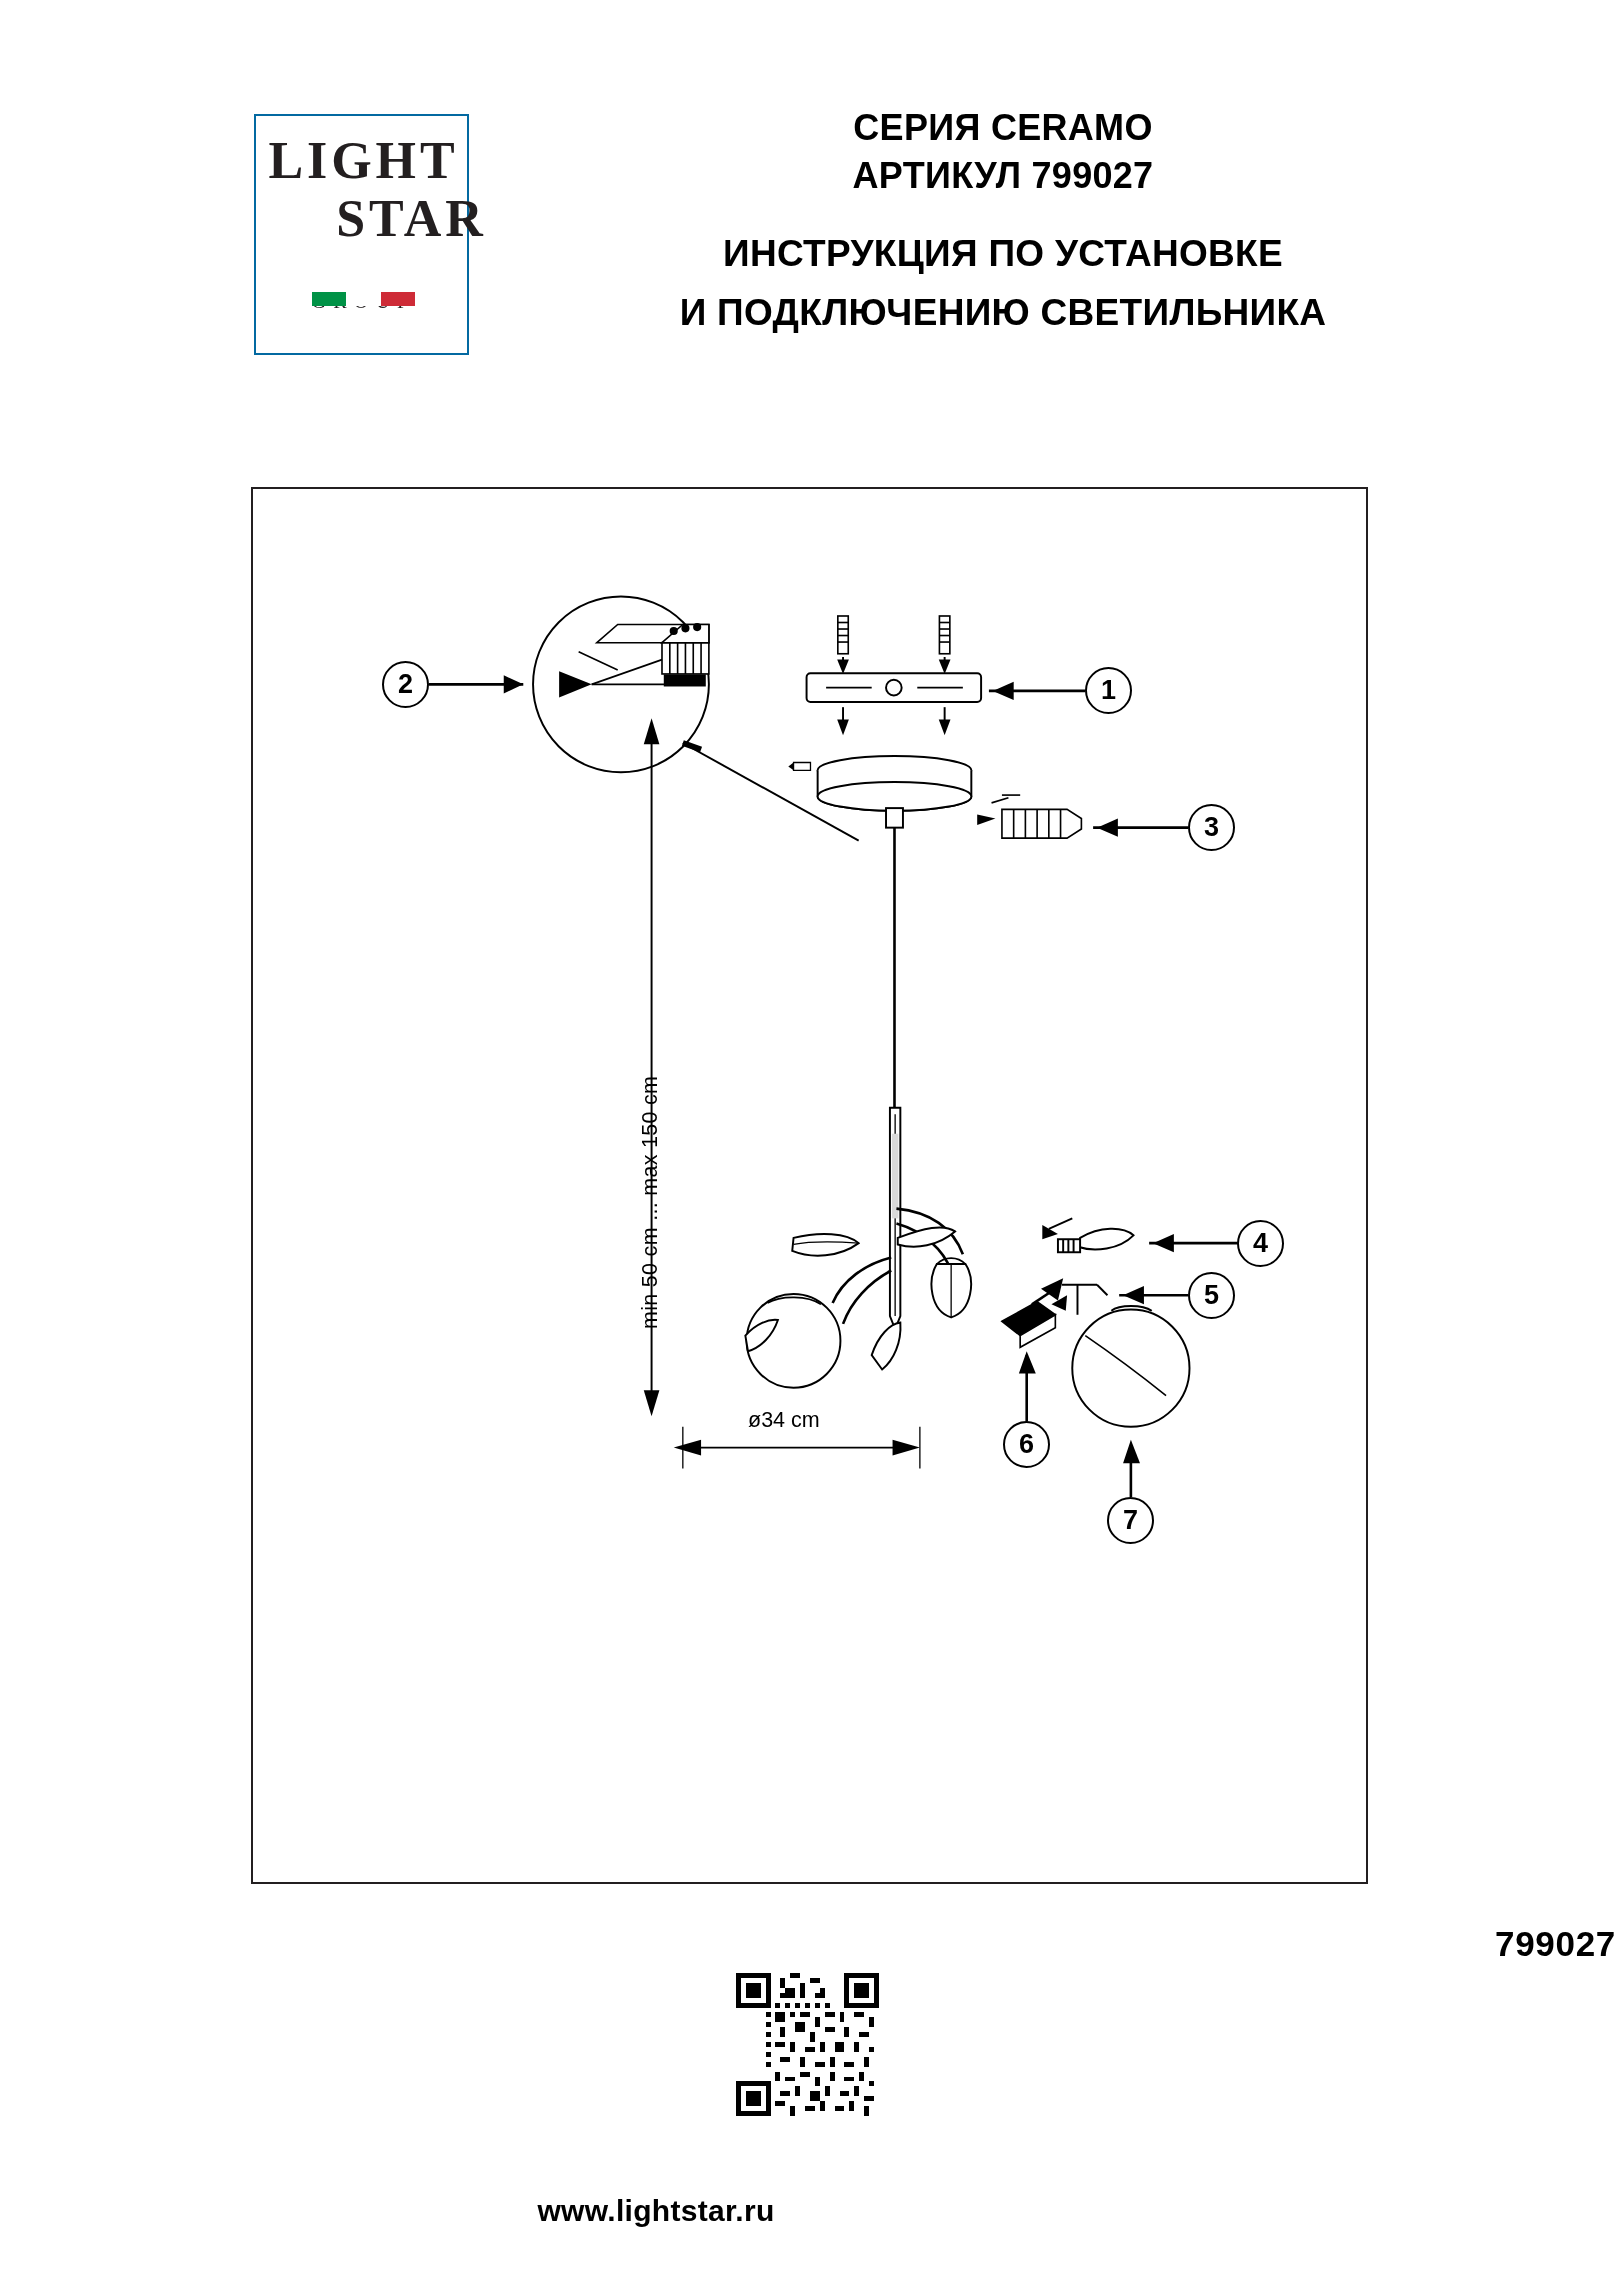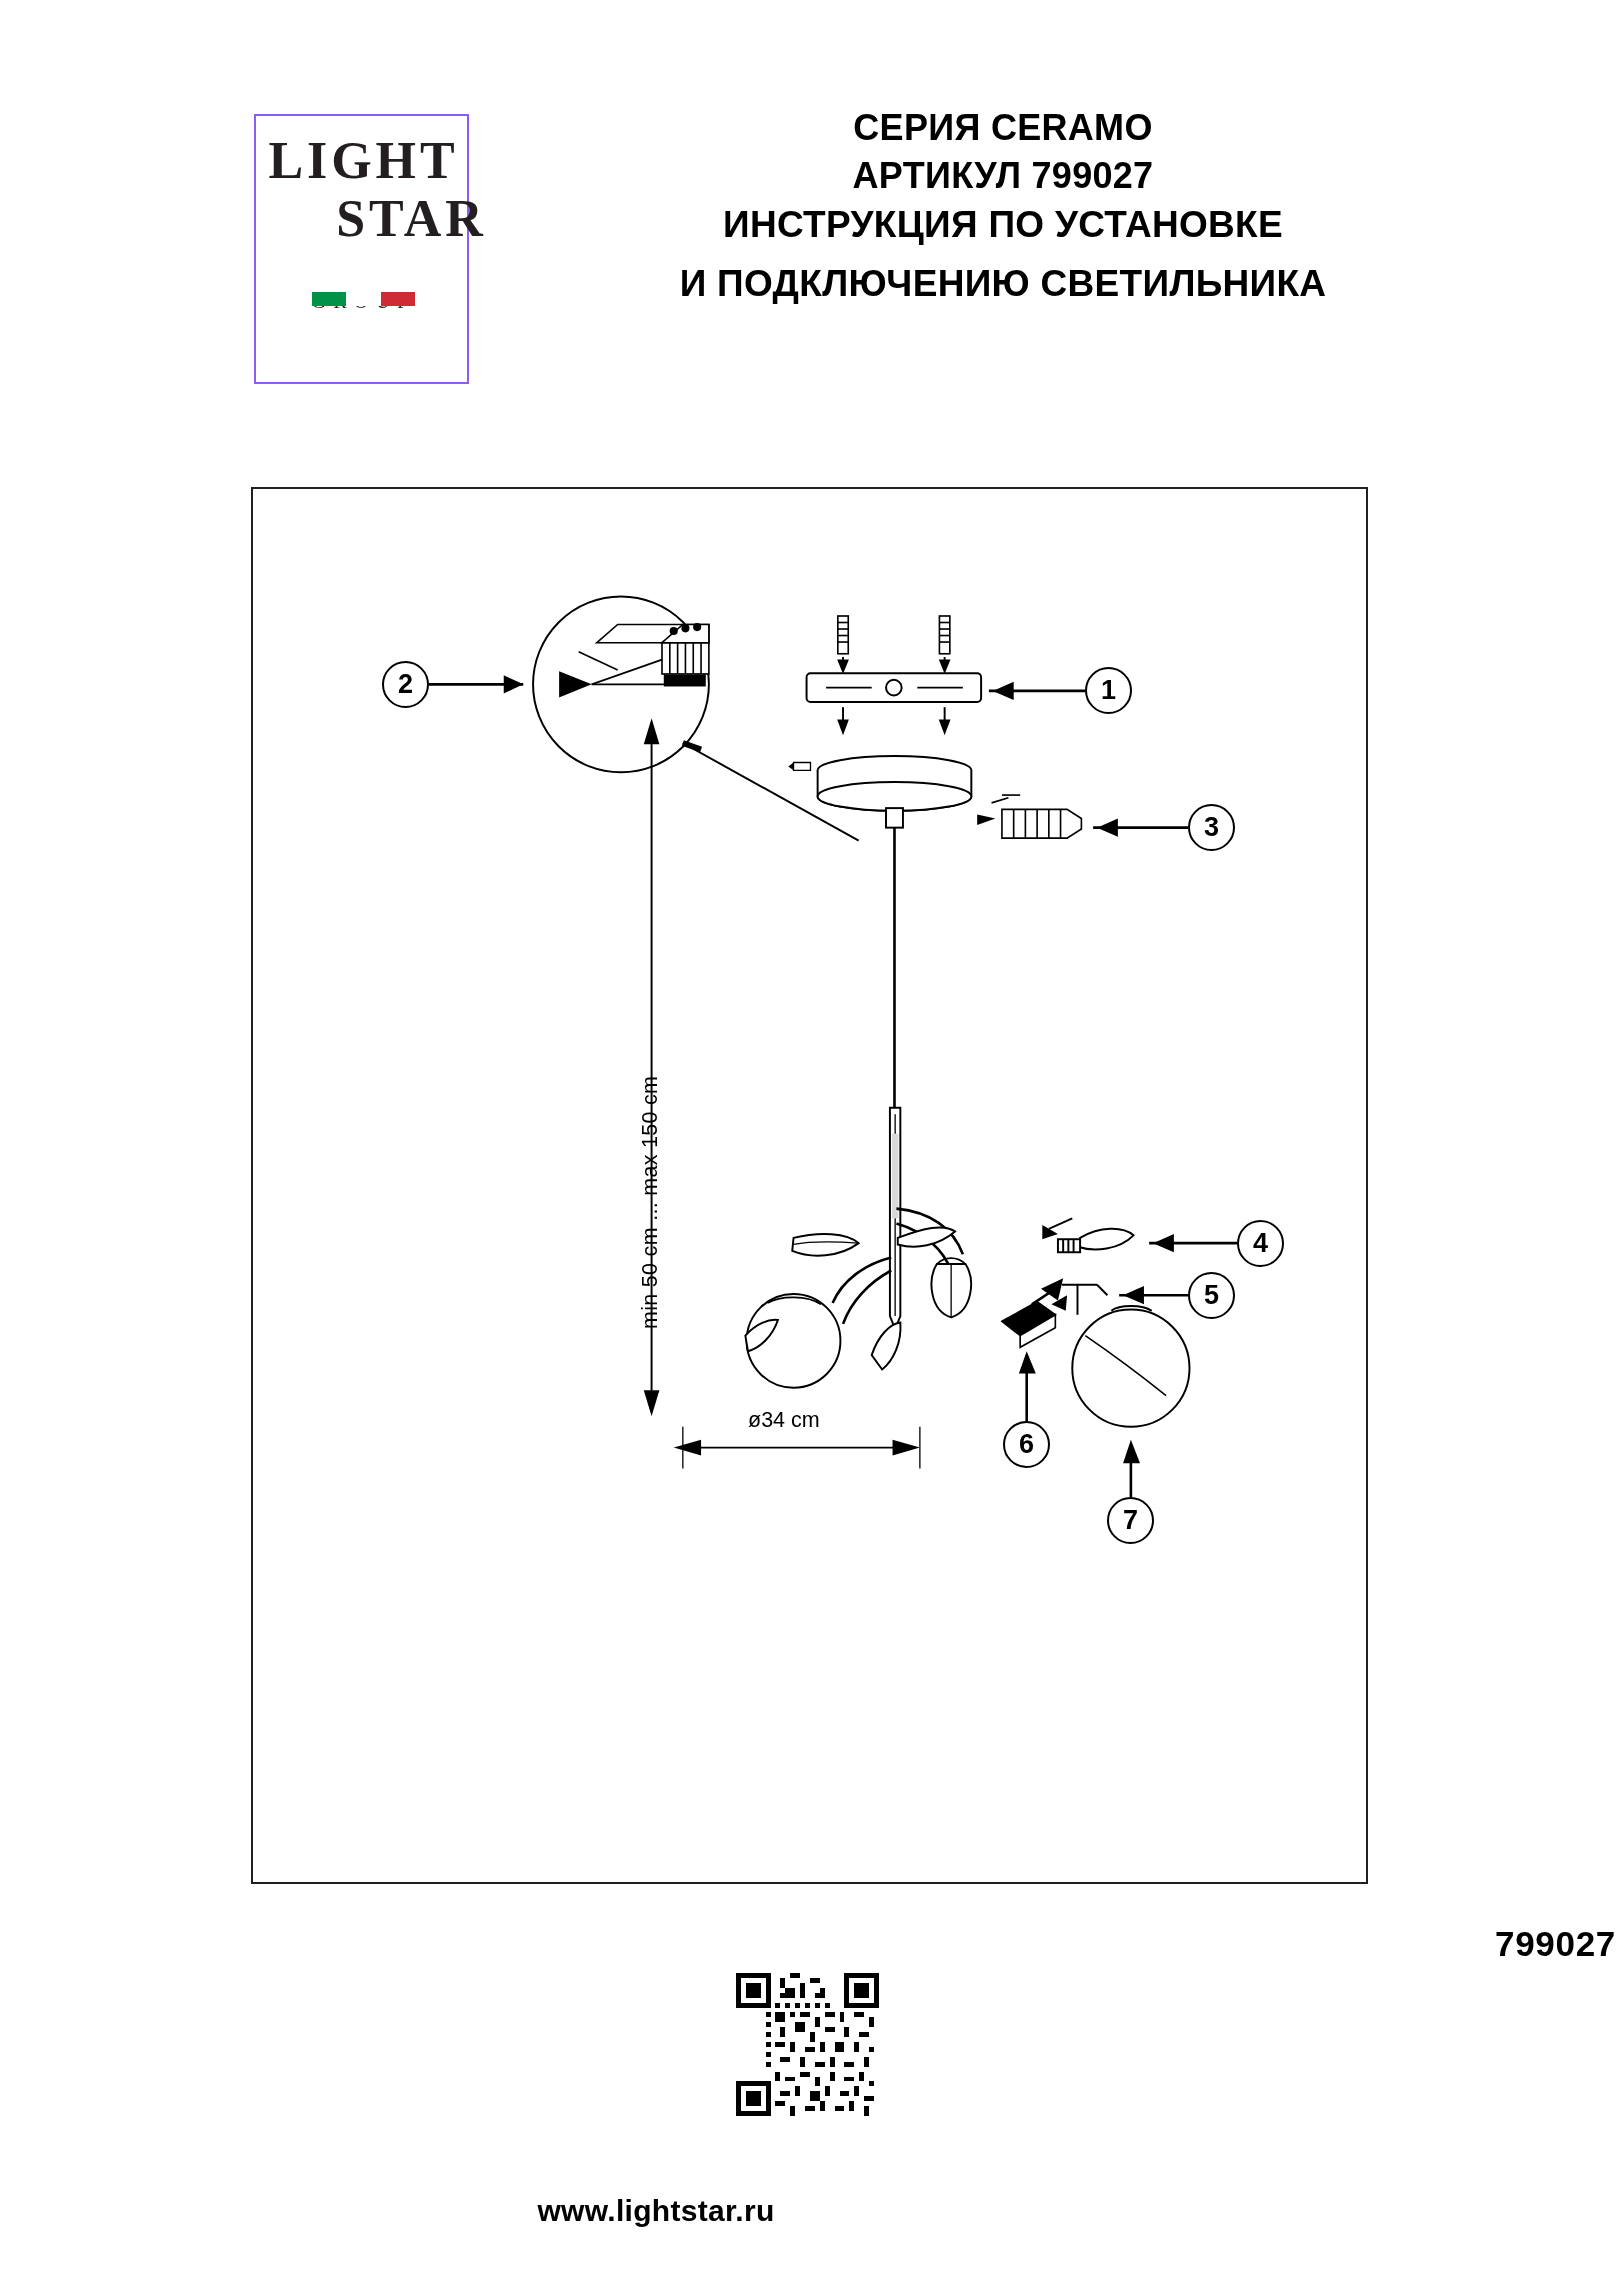--- a/index.html
+++ b/index.html
@@ -22,22 +22,22 @@
     top: 104px;
     left: 0;
     width: 1616px;
     height: 286px;
   }
   .logo-box {
     position: absolute;
     left: 254px;
     top: 9.8px;
     width: 215px;
-    height: 270px;
-    border: 2px solid #8b5cf6;
+    height: 241px;
+    border: 2px solid #0369a1;
     box-sizing: border-box;
     background: #ffffff;
   }
   .logo-text {
     font-family: "Liberation Serif", serif;
     font-weight: bold;
     color: #231f20;
     text-align: center;
     letter-spacing: 0.7px;
   }
@@ -91,20 +91,21 @@
     width: 1016px;
     text-align: center;
   }
   .head-line1, .head-line2 {
     font-size: 36px;
     font-weight: bold;
     line-height: 48px;
     letter-spacing: 0.3px;
   }
   .head-sub {
+    margin-top: 29px;
     font-size: 37px;
     font-weight: bold;
     line-height: 49px;
     letter-spacing: 0.3px;
   }
 
   
   .frame {
     position: absolute;
     left: 251px;

